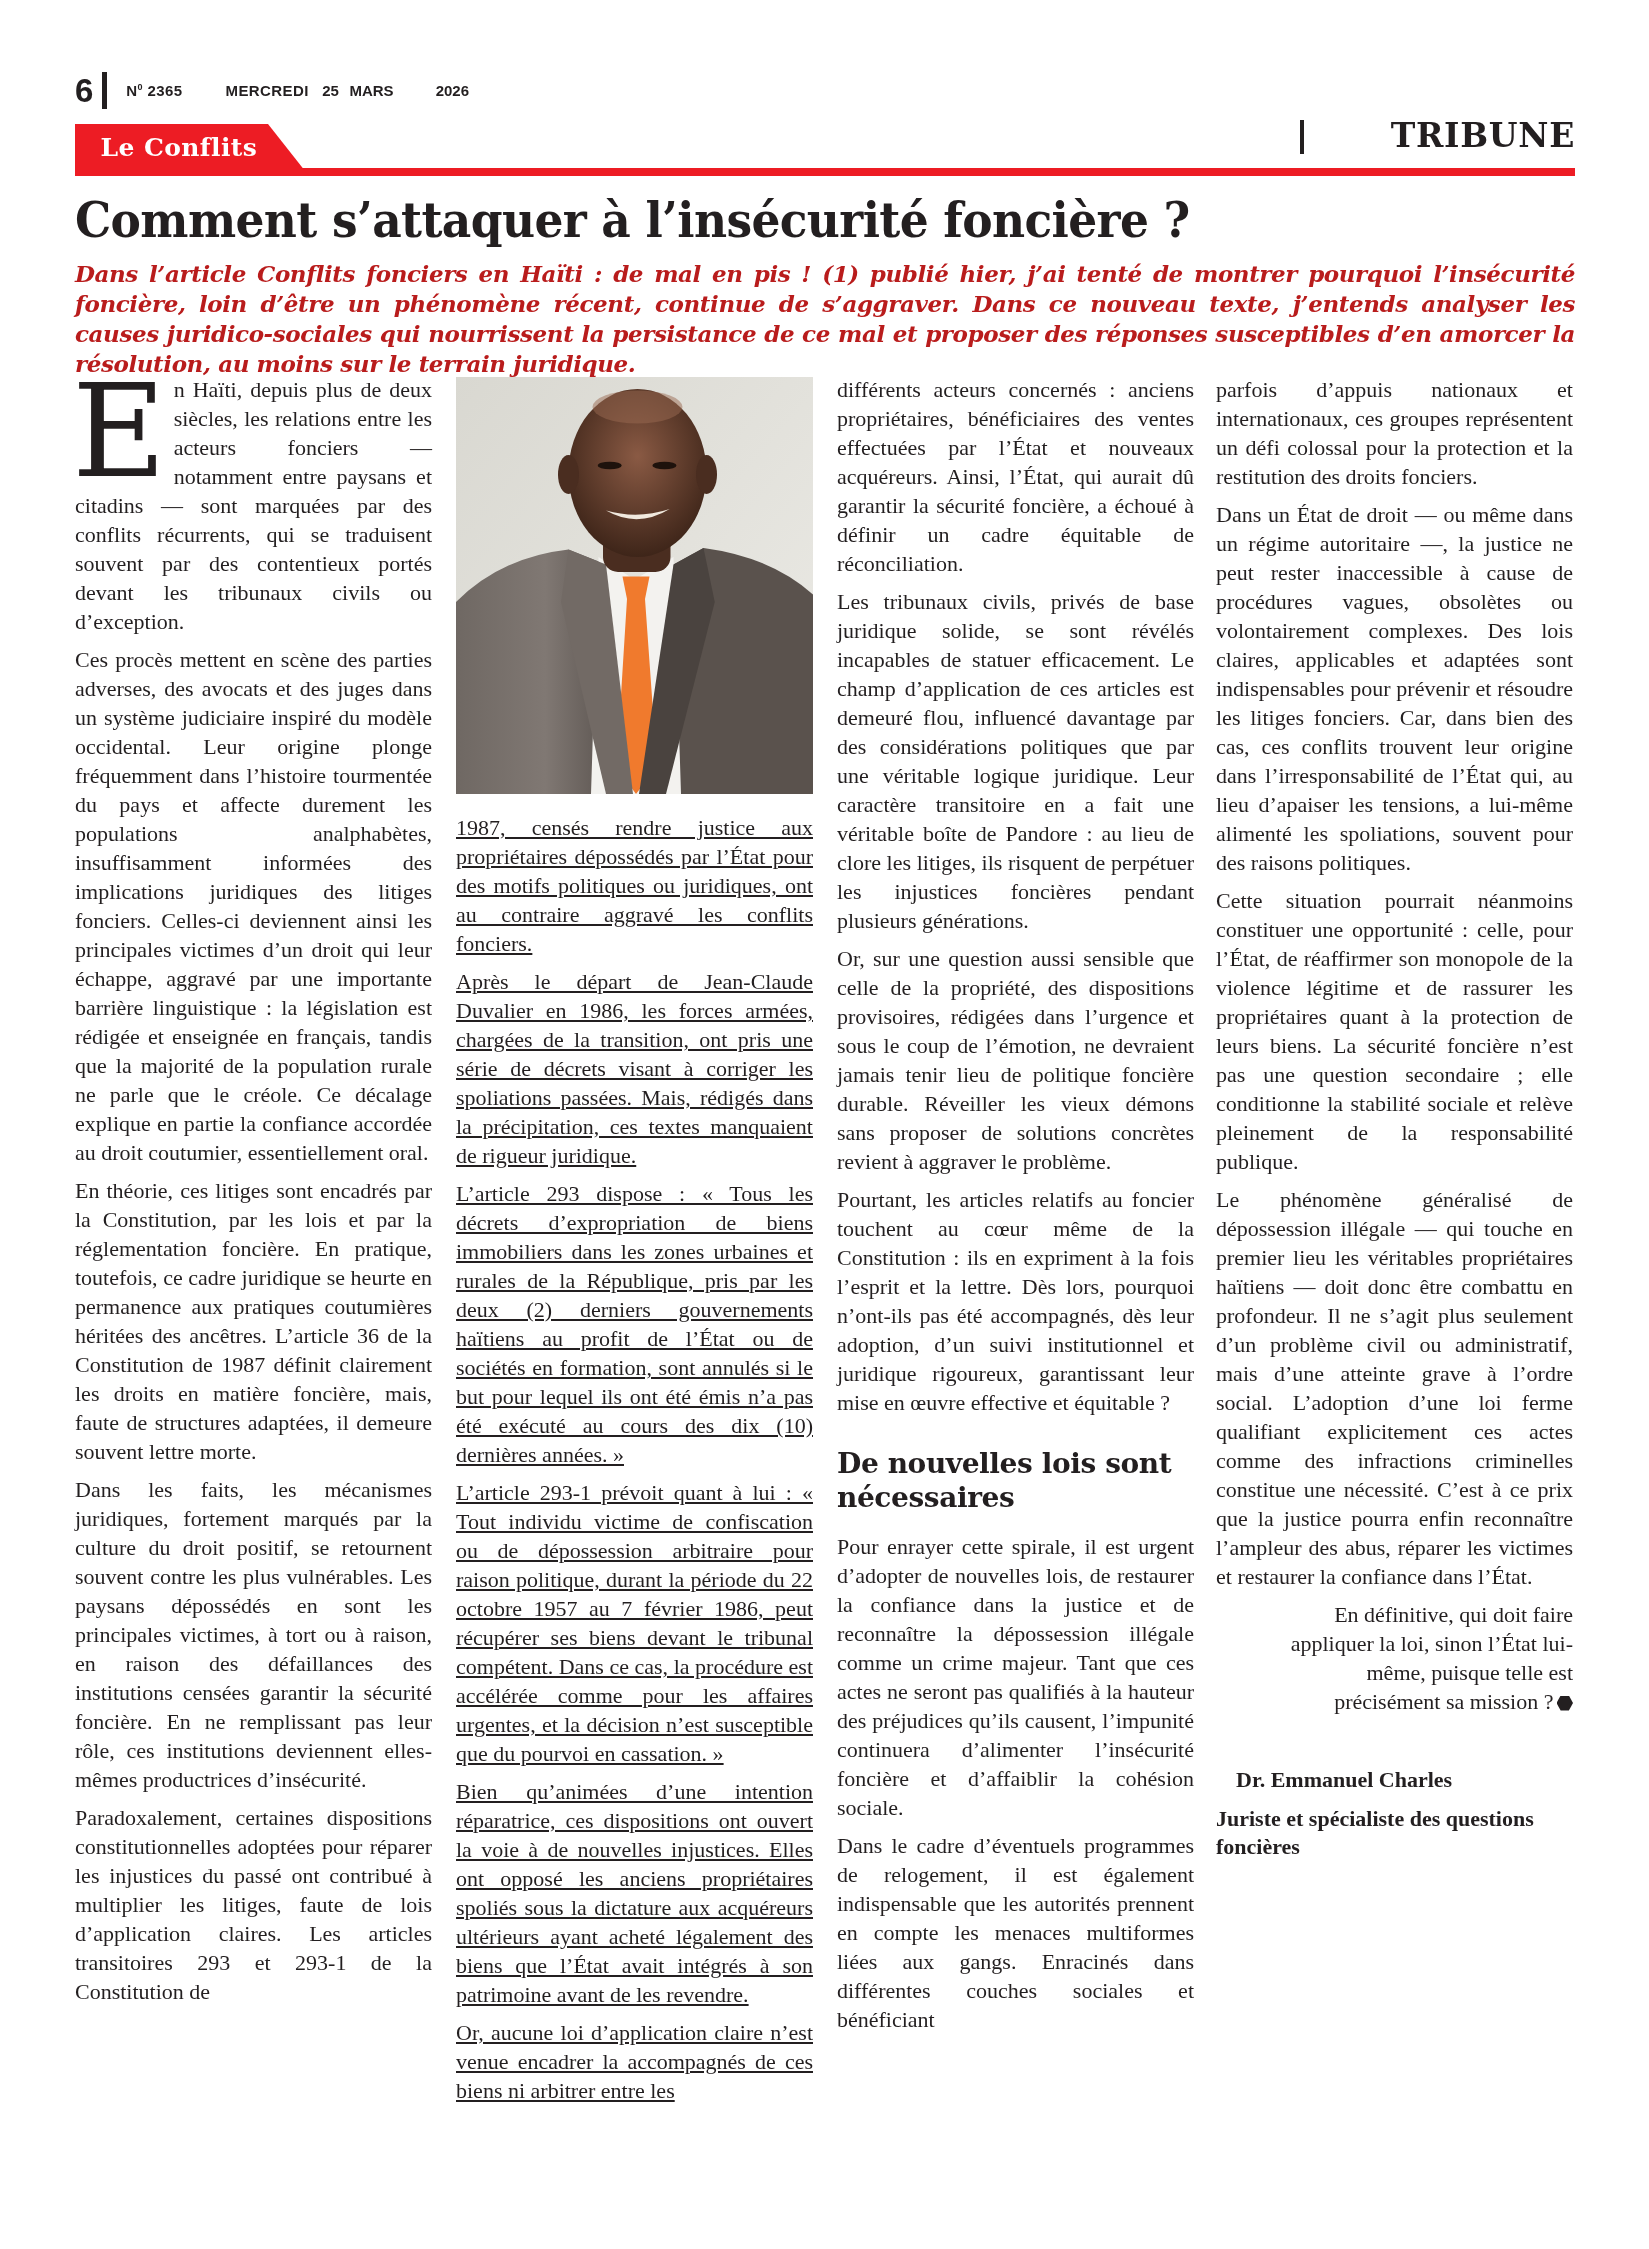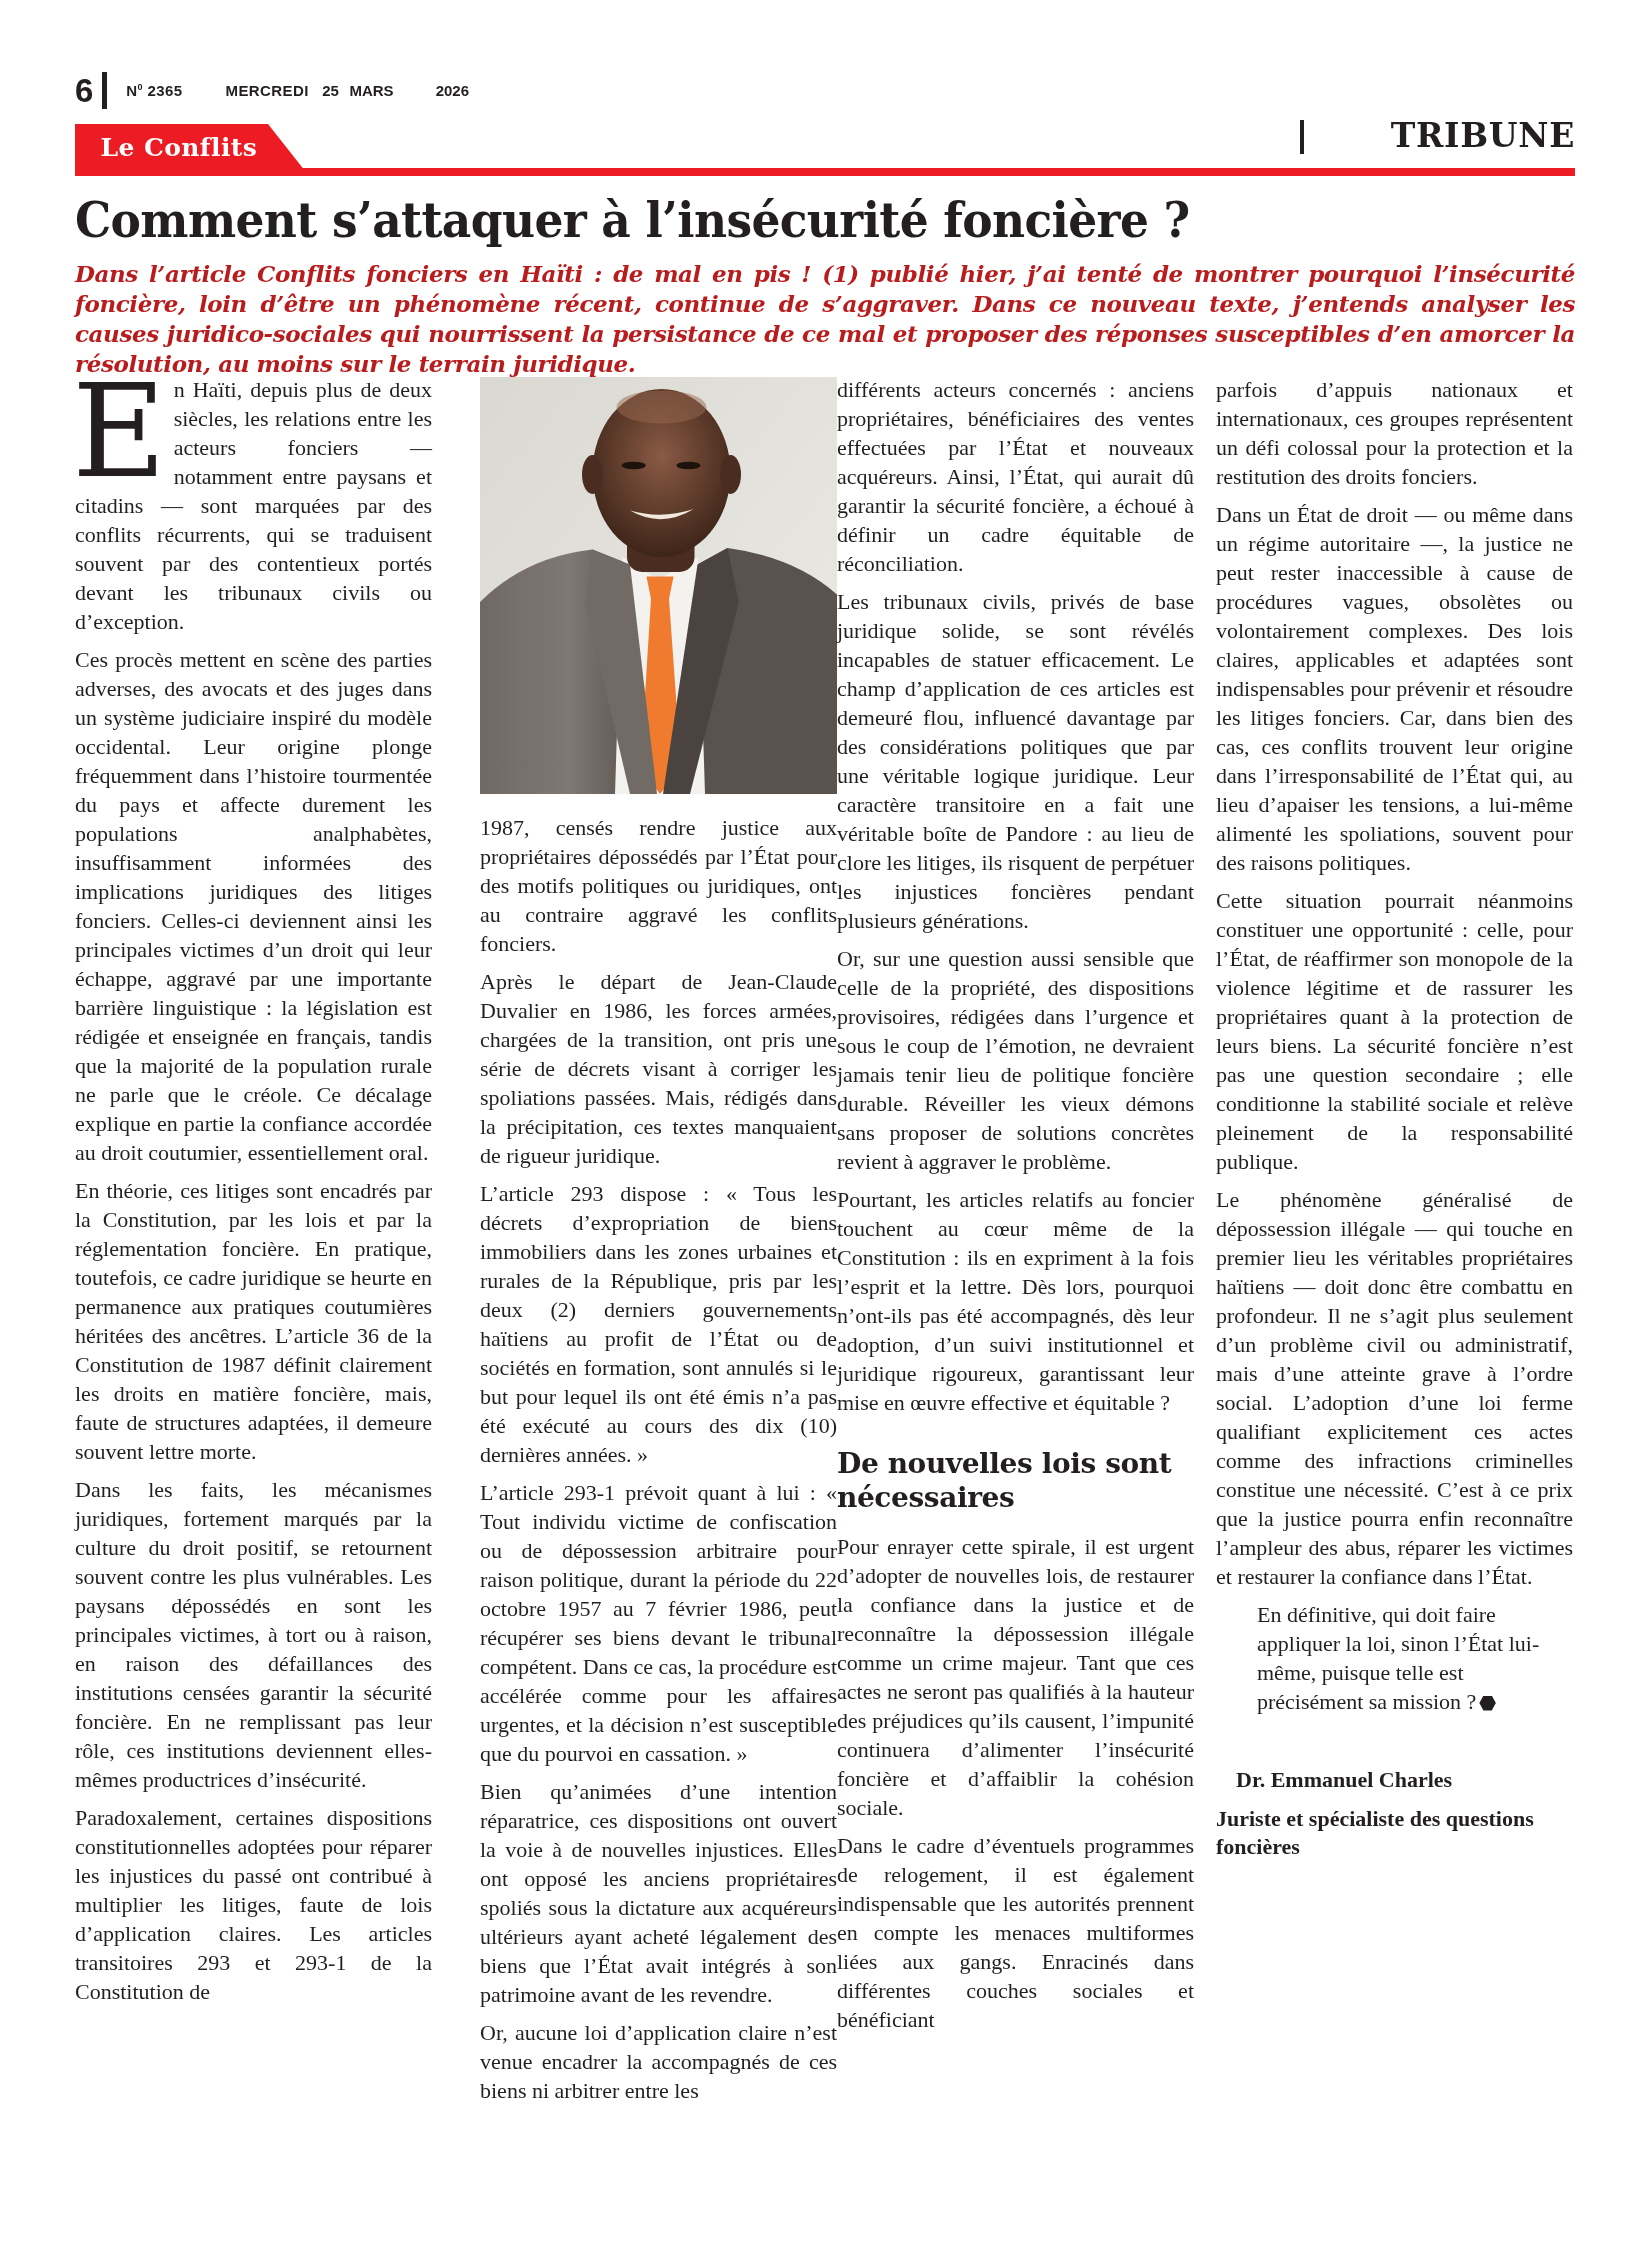--- a/index.html
+++ b/index.html
@@ -33,21 +33,21 @@
   .title { position: absolute; left: 75px; top: 187px; margin: 0; font-family: "DejaVu Serif", serif; font-weight: bold;
            font-size: 49px; line-height: 67px; color: #231f20; letter-spacing: -0.7px; transform: scaleX(0.93); transform-origin: left center; white-space: nowrap; }
   .deck { position: absolute; left: 75px; top: 259px; width: 1500px; margin: 0; font-family: "DejaVu Serif", serif;
           font-style: italic; font-weight: bold; font-size: 23px; line-height: 30px; color: #b91c1c; text-align: justify; letter-spacing: -0.4px; }
 
   
   .col { position: absolute; top: 375px; width: 357px; font-family: "Liberation Serif", serif; font-size: 22px; line-height: 29px;
          color: #231f20; text-align: justify; hyphens: none; }
   .col p { margin: 0 0 9px 0; }
   .col1 { left: 75px; }
-  .col2 { left: 480px; }
+  .col2 { left: 456px; text-decoration: underline; }
   .col3 { left: 837px; }
   .col4 { left: 1216px; }
   .dropcap { float: left; font-family: "DejaVu Serif", serif; font-size: 129px; line-height: 103px; margin: 4.5px 7.5px -3px -3px; color: #231f20; }
 
   .photo { display: block; width: 357px; height: 417px; margin: 1.5px 0 19.5px 0; position: relative; overflow: hidden; background: #e4e2dc; }
   .col2 .after-photo { margin-top: 0; }
 
   .subhead { font-family: "DejaVu Serif", serif; font-weight: bold; font-size: 28px; line-height: 34px; margin: 30px 0 16.5px 0; text-align: left; letter-spacing: -0.4px; }
   .endmark { display: inline-block; width: 16.5px; height: 15px; background: #231f20; margin-left: 3px; vertical-align: -1.5px;
              clip-path: polygon(25% 0, 75% 0, 100% 50%, 75% 100%, 25% 100%, 0 50%); }
@@ -148,21 +148,21 @@
     <h2 class="subhead">De nouvelles lois sont nécessaires</h2>
     <p>Pour enrayer cette spirale, il est urgent d’adopter de nouvelles lois, de restaurer la confiance dans la justice et de reconnaître la dépossession illégale comme un crime majeur. Tant que ces actes ne seront pas qualifiés à la hauteur des préjudices qu’ils causent, l’impunité continuera d’alimenter l’insécurité foncière et d’affaiblir la cohésion sociale.</p>
     <p>Dans le cadre d’éventuels programmes de relogement, il est également indispensable que les autorités prennent en compte les menaces multiformes liées aux gangs. Enracinés dans différentes couches sociales et bénéficiant</p>
   </div>
 
   <div class="col col4">
     <p>parfois d’appuis nationaux et internationaux, ces groupes représentent un défi colossal pour la protection et la restitution des droits fonciers.</p>
     <p>Dans un État de droit — ou même dans un régime autoritaire —, la justice ne peut rester inaccessible à cause de procédures vagues, obsolètes ou volontairement complexes. Des lois claires, applicables et adaptées sont indispensables pour prévenir et résoudre les litiges fonciers. Car, dans bien des cas, ces conflits trouvent leur origine dans l’irresponsabilité de l’État qui, au lieu d’apaiser les tensions, a lui-même alimenté les spoliations, souvent pour des raisons politiques.</p>
     <p>Cette situation pourrait néanmoins constituer une opportunité : celle, pour l’État, de réaffirmer son monopole de la violence légitime et de rassurer les propriétaires quant à la protection de leurs biens. La sécurité foncière n’est pas une question secondaire ; elle conditionne la stabilité sociale et relève pleinement de la responsabilité publique.</p>
     <p>Le phénomène généralisé de dépossession illégale — qui touche en premier lieu les véritables propriétaires haïtiens — doit donc être combattu en profondeur. Il ne s’agit plus seulement d’un problème civil ou administratif, mais d’une atteinte grave à l’ordre social. L’adoption d’une loi ferme qualifiant explicitement ces actes comme des infractions criminelles constitue une nécessité. C’est à ce prix que la justice pourra enfin reconnaître l’ampleur des abus, réparer les victimes et restaurer la confiance dans l’État.</p>
-    <p style="text-align:left;margin-left:41px;"><span>En définitive, qui doit faire appliquer la loi, sinon l’État lui-même, puisque telle est précisément sa mission ?</span><span class="endmark"></span></p>
+    <p style="text-align:right;margin-left:41px;"><span>En définitive, qui doit faire appliquer la loi, sinon l’État lui-même, puisque telle est précisément sa mission ?</span><span class="endmark"></span></p>
     <div class="signature">
       <span class="author">Dr. Emmanuel Charles</span>
       <span class="role">Juriste et spécialiste des questions foncières</span>
     </div>
   </div>
 
 </div>
 
 
 </body></html>

